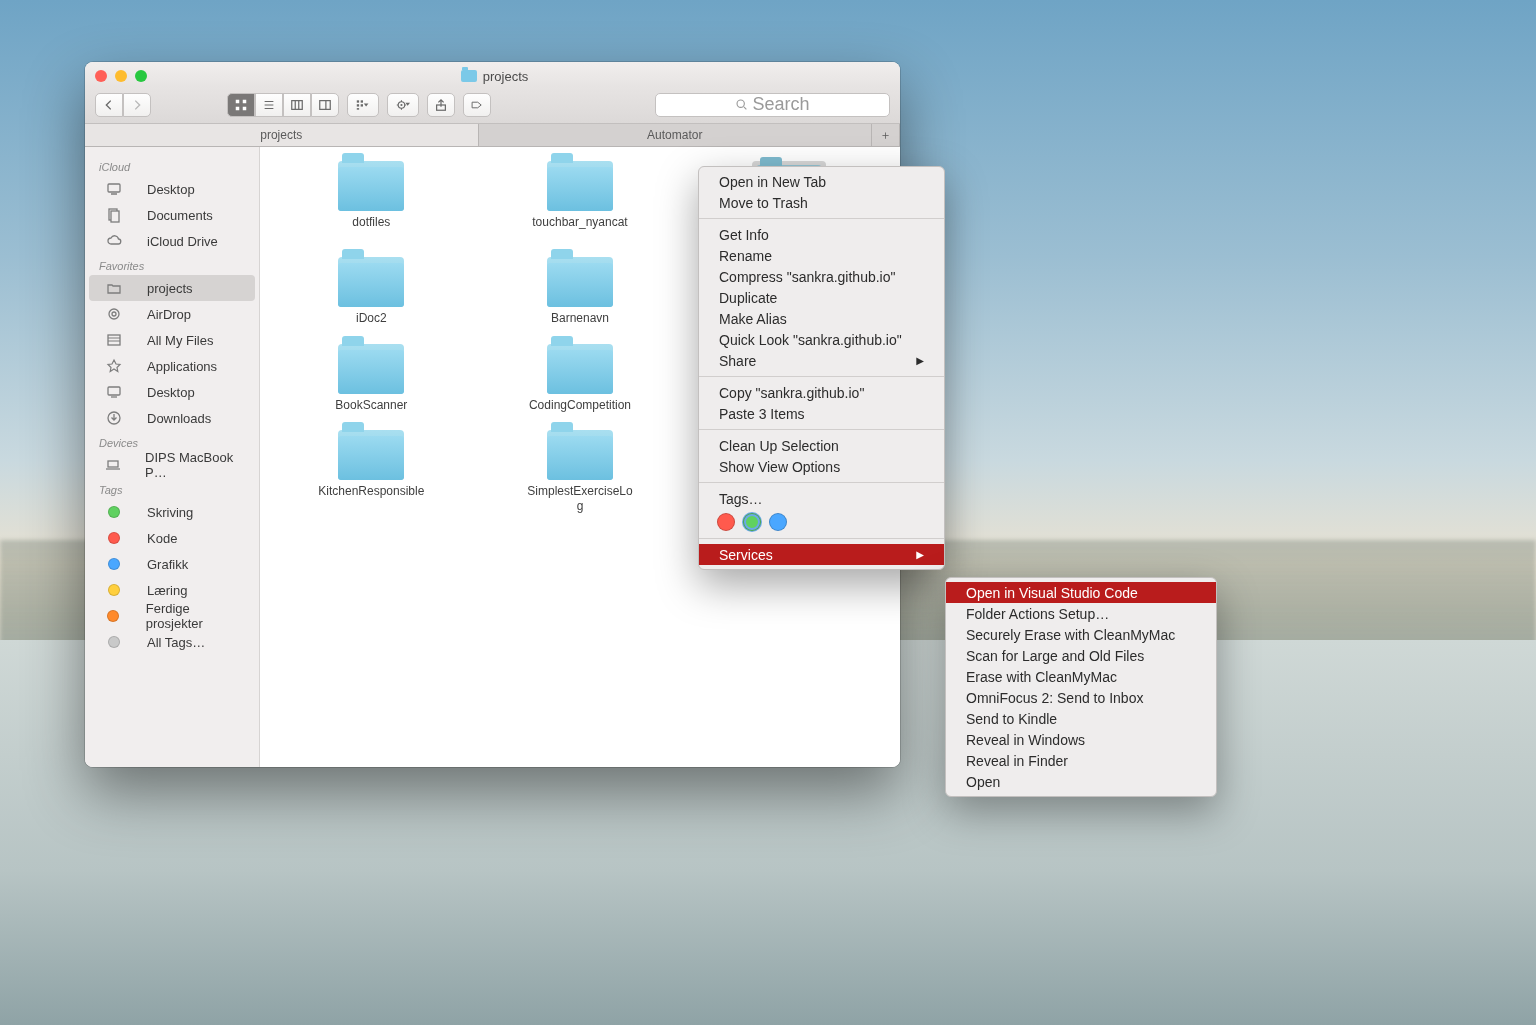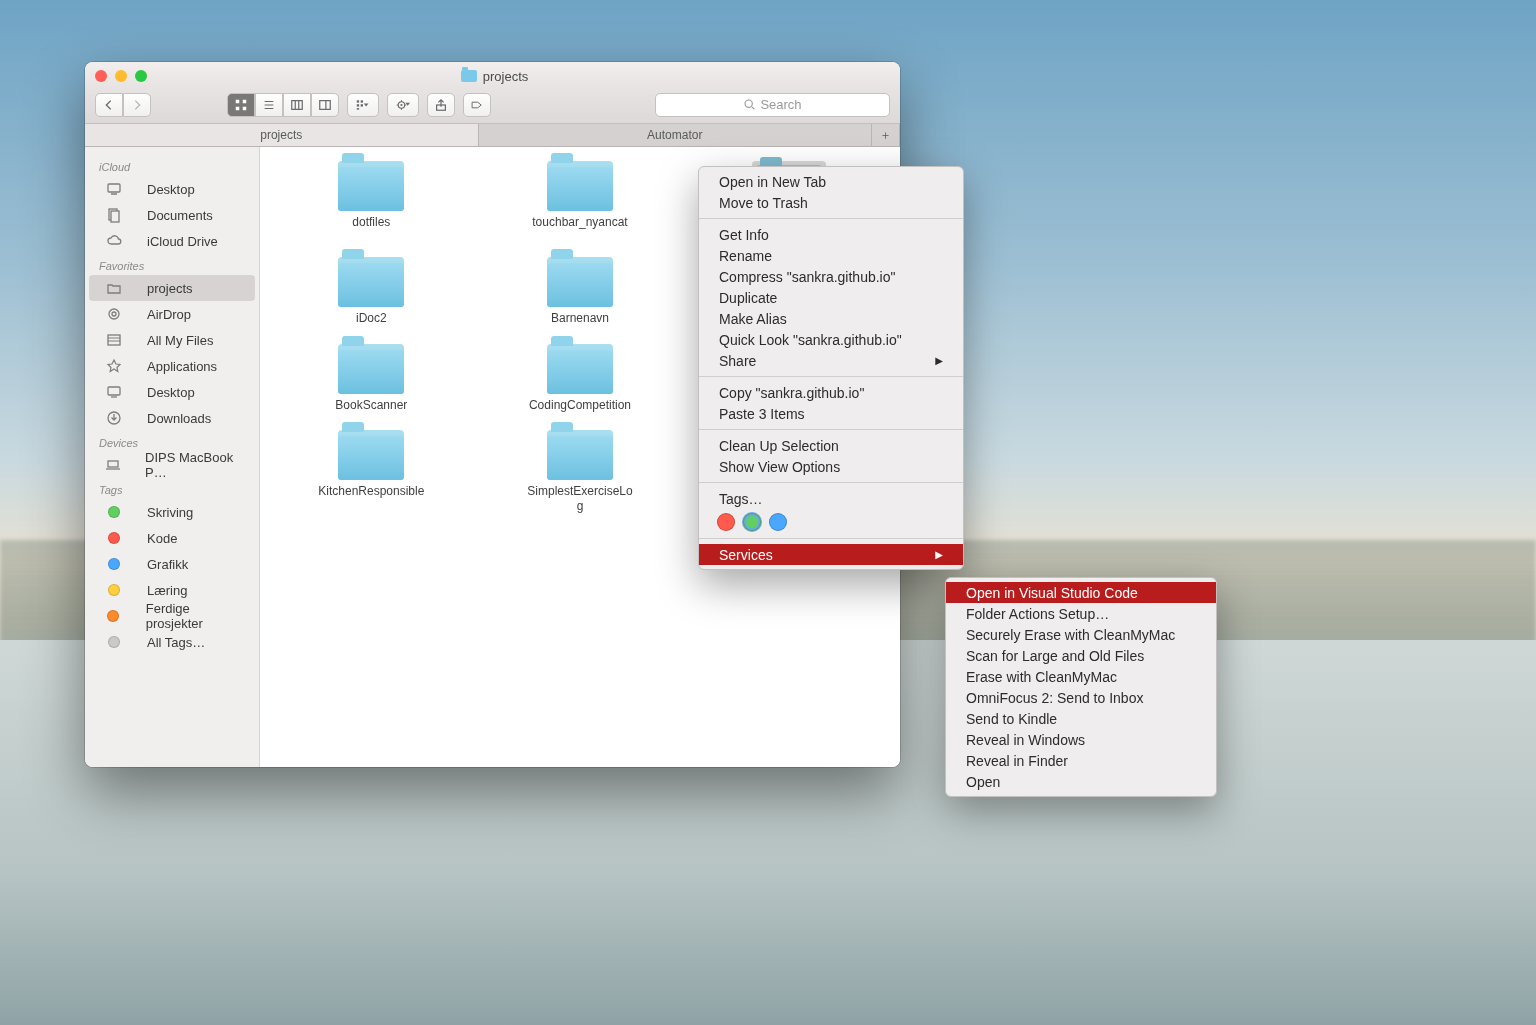--- a/index.html
+++ b/index.html
@@ -30,21 +30,21 @@
     display:flex; align-items:center; padding:0 10px; gap:8px; }
   .tbtn-group{display:flex;}
   .tbtn { height:24px; min-width:28px; padding:0 6px; background:linear-gradient(#fefefe,#f1f0ef);
     border:1px solid #c4c1c0; font-size:12px; color:#555; display:flex;align-items:center;justify-content:center; }
   .tbtn:first-child{border-radius:5px 0 0 5px;} .tbtn:last-child{border-radius:0 5px 5px 0;}
   .tbtn.solo{border-radius:5px;}
   .tbtn.active{background:#7a7877;color:#fff;}
   .tbtn svg{width:14px;height:14px;}
   .spacer{flex:1;}
   .search { width:235px; height:24px; background:#fff; border:1px solid #c4c1c0; border-radius:5px;
-    display:flex; align-items:center; justify-content:center; color:#9a9a9a; font-size:13px; gap:4px;}
+    display:flex; align-items:center; justify-content:center; color:#9a9a9a; font-size:18px; gap:4px;}
 
   .tabs-row{height:23px;background:#d4d1d0;border-bottom:1px solid #b8b5b4;display:flex;}
   .tab{flex:1;display:flex;align-items:center;justify-content:center;font-size:12px;color:#5a5a5a;border-right:1px solid #b8b5b4;}
   .tab.active{background:#e8e5e4;}
   .tab.add{flex:0 0 28px;}
 
   .body{flex:1;display:flex;min-height:0;}
   .sidebar{width:175px;background:#f1eeee;border-right:1px solid #d7d4d3;overflow:auto;padding:8px 0 12px;}
   .sb-head{font-size:11px;color:#8a8a8a;padding:6px 14px 3px;font-style:italic;}
   .sb-item{height:26px;display:flex;align-items:center;gap:24px;padding:0 12px 0 16px;font-size:13px;color:#3a3a3a;border-radius:4px;margin:0 4px;}
@@ -69,21 +69,21 @@
   .ctx{position:absolute;background:#efeded;border:1px solid #c3c0bf;border-radius:6px;
     box-shadow:0 15px 40px rgba(0,0,0,.35);padding:4px 0;font-size:14px;color:#2c2c2c;}
   .ctx-item{height:21px;padding:0 20px;display:flex;align-items:center;justify-content:space-between;white-space:nowrap;}
   .ctx-item.hl{background:#b91c1c;color:#fff;}
   .ctx-sep{height:1px;background:#d1cecd;margin:5px 0;}
   .ctx-arrow{font-size:10px;}
   .ctx-tags{display:flex;gap:8px;padding:4px 18px 2px;}
   .ctx-tag{width:18px;height:18px;border-radius:50%;border:1px solid rgba(0,0,0,.2);}
   .ctx-tag.sel{box-shadow:0 0 0 2px #6aa8e8 inset, 0 0 0 1px #6aa8e8;}
 
-  .ctx-main{left:698px;top:166px;width:266px;}
+  .ctx-main{left:698px;top:166px;width:247px;}
   .ctx-sub{left:945px;top:577px;width:272px;}
 </style>
 </head>
 <body>
 
 <div class="bg-hill"></div>
 <div class="bg-snow"></div>
 
 <div class="window">
   <div class="titlebar">

